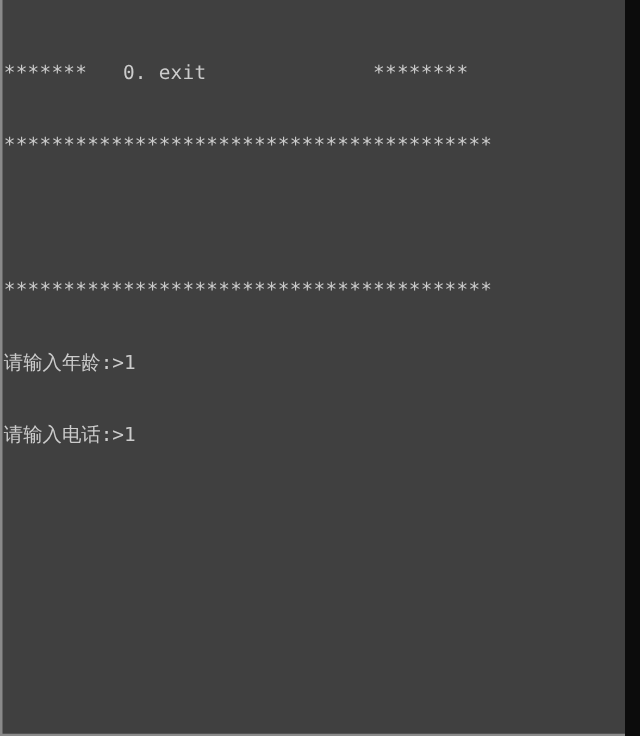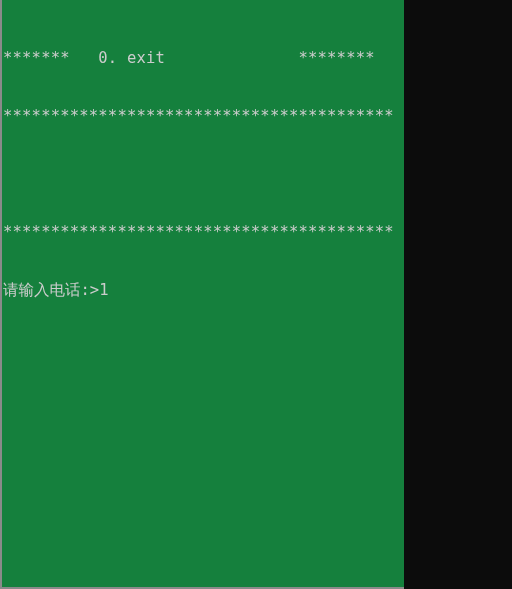--- a/index.html
+++ b/index.html
@@ -10,24 +10,24 @@
   }
   body {
     width: 512px;
     height: 589px;
     overflow: hidden;
     font-family: "DejaVu Sans Mono", "Liberation Mono", monospace;
   }
 
   #console-window {
     position: relative;
-    width: 404px;
+    width: 500px;
     height: 589px;
     box-sizing: border-box;
-    background: #15803d;
+    background: #404040;
     border-left: 2px solid #8a8a8a;
     border-bottom: 2px solid #8a8a8a;
     overflow: hidden;
   }
 
   #console-output {
     position: absolute;
     left: 0;
     top: -9px;
     width: 506px;
@@ -52,20 +52,21 @@
 </head>
 <body>
 
 <div id="console-window">
   <div id="console-output">
 
     <span class="line stars">*******   0. exit              ********</span>
     <span class="line stars">*****************************************</span>
     <span class="line blank"></span>
     <span class="line stars">*****************************************</span>
+    <span class="line">请输入年龄:&gt;1</span>
     <span class="line">请输入电话:&gt;1</span>
     
     
     
     
     
     
     
     
     

